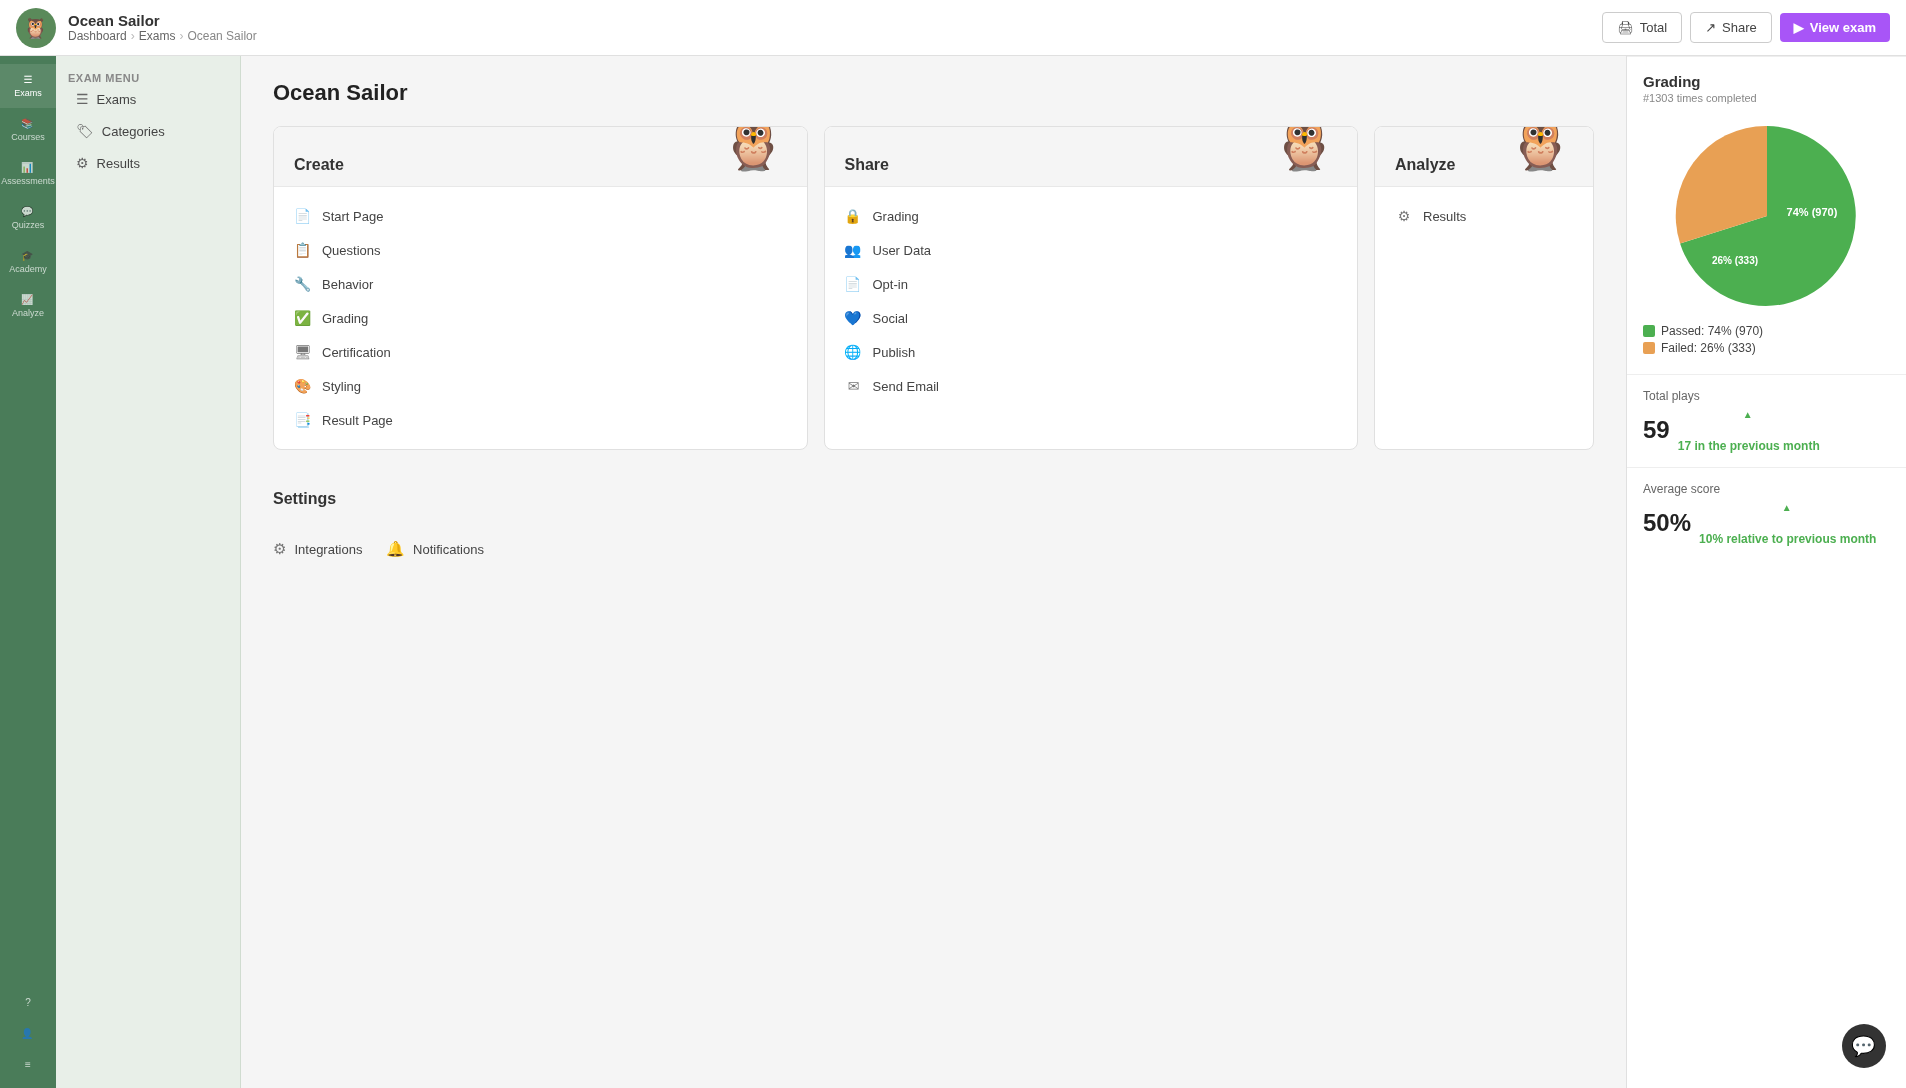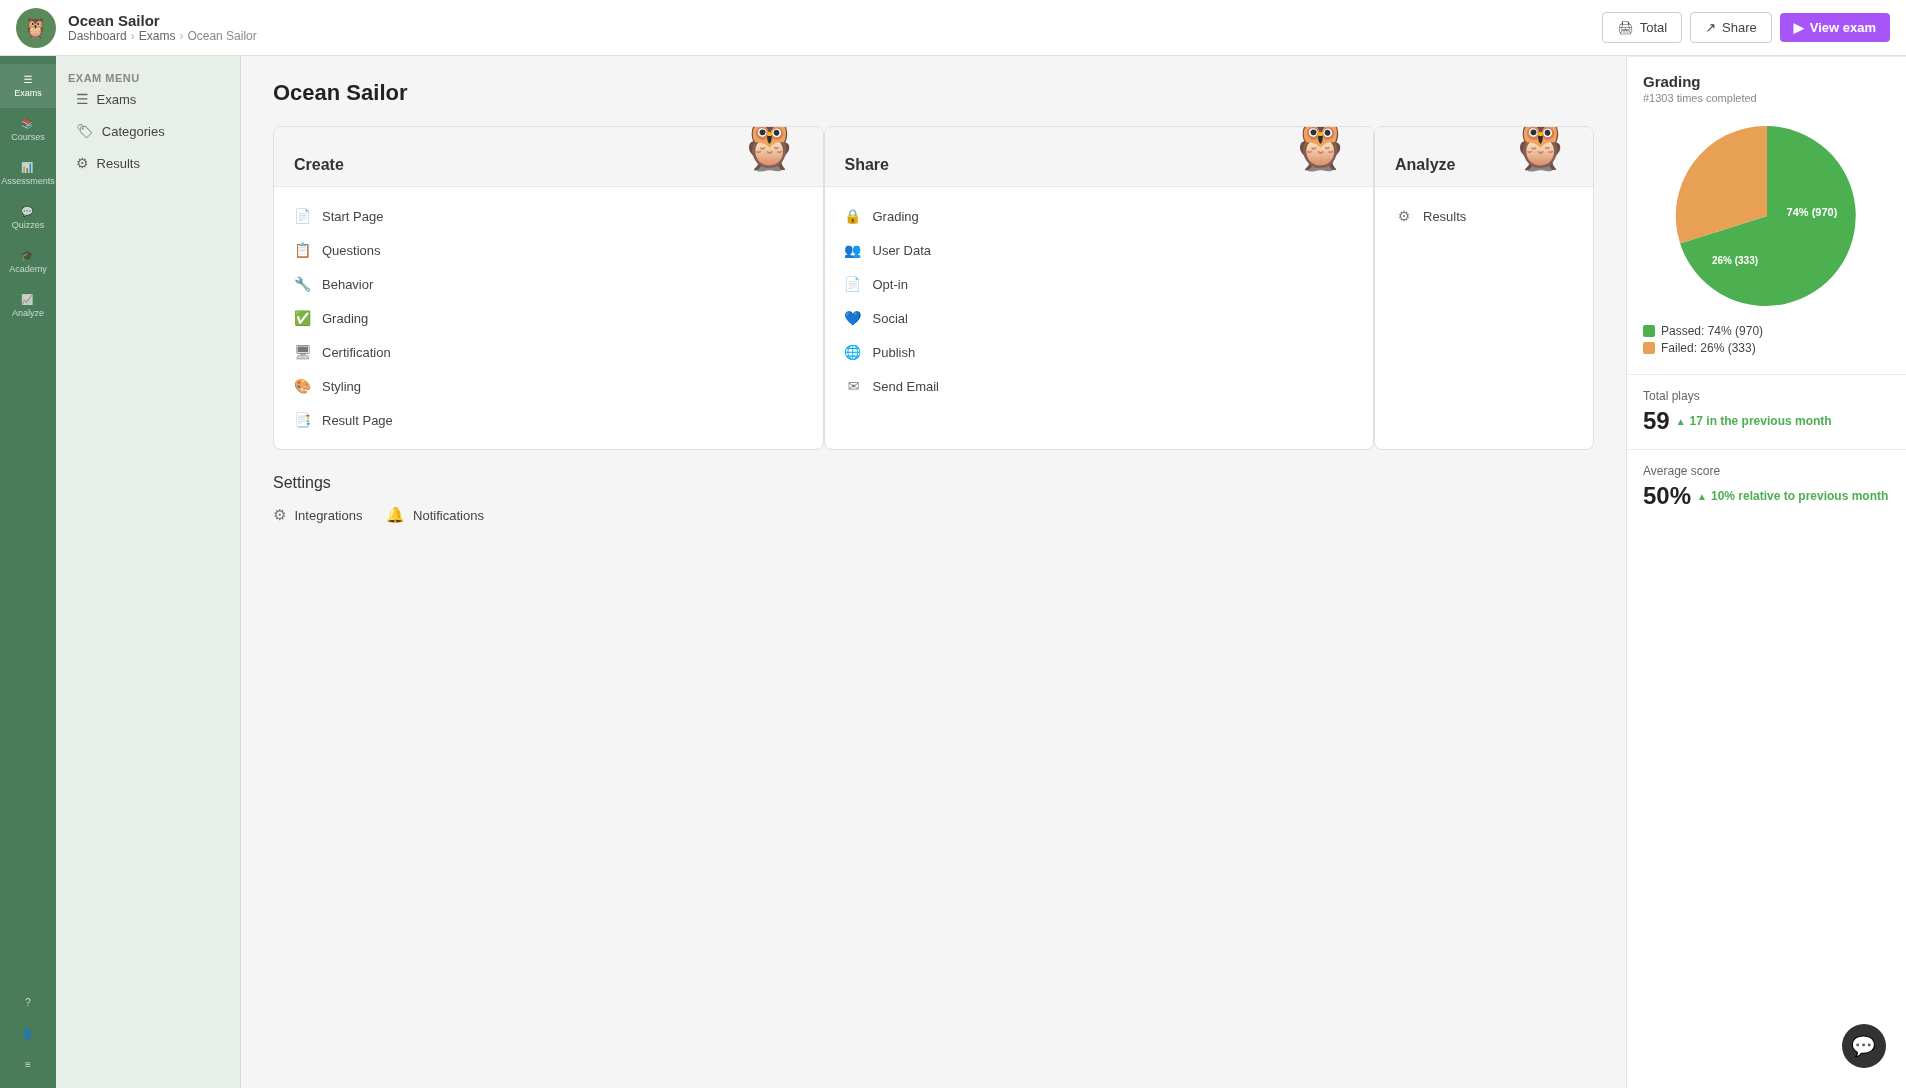--- a/index.html
+++ b/index.html
@@ -58,21 +58,21 @@
       font-size: 13px; color: #444; margin-bottom: 2px;
     }
     .text-sidebar-item .si-icon { font-size: 14px; color: #666; }
 
     
     .main-content { flex: 1; overflow-y: auto; padding: 24px 32px; }
 
     .page-title { font-size: 22px; font-weight: 700; color: #222; margin-bottom: 20px; }
 
     
-    .cards-row { display: flex; gap: 0; margin-bottom: 24px; }
+    .cards-row { display: flex; gap: 16px; margin-bottom: 40px; }
 
     
     .card {
       background: #fff; border-radius: 8px; border: 1px solid #e0e0e0;
       flex: 1; overflow: hidden; position: relative;
     }
     .card-header {
       background: #f5f5f5; padding: 16px 20px 0; font-size: 16px; font-weight: 700;
       color: #333; border-bottom: 1px solid #e8e8e8; position: relative;
       height: 60px; display: flex; align-items: flex-end; padding-bottom: 12px;
@@ -83,21 +83,21 @@
     }
     .card-items { padding: 12px 0; }
     .card-item {
       display: flex; align-items: center; gap: 10px;
       padding: 9px 20px; font-size: 13px; color: #444; cursor: pointer;
     }
     .card-item .ci-icon { font-size: 14px; color: #777; width: 18px; text-align: center; }
 
     
     .settings-section { margin-bottom: 20px; }
-    .settings-title { font-size: 16px; font-weight: 400; color: #333; margin-bottom: 14px; }
+    .settings-title { font-size: 16px; font-weight: 700; color: #333; margin-bottom: 32px; }
     .settings-items { display: flex; gap: 24px; }
     .settings-item {
       display: flex; align-items: center; gap: 8px;
       font-size: 13px; color: #444; cursor: pointer;
     }
     .settings-item .si-icon { font-size: 15px; color: #777; }
 
     
     .right-sidebar {
       width: 280px; background: #fff; border-left: 1px solid #e0e0e0;
@@ -112,21 +112,21 @@
     .pie-container { display: flex; justify-content: center; margin: 8px 0; }
     .pie-svg { width: 200px; height: 200px; }
 
     .legend { margin-top: 8px; }
     .legend-item { display: flex; align-items: center; gap: 6px; font-size: 12px; color: #444; margin-bottom: 3px; }
     .legend-dot { width: 12px; height: 12px; border-radius: 2px; flex-shrink: 0; }
 
     .stats-block { padding: 14px 16px; border-top: 1px solid #eee; }
     .stats-label { font-size: 12px; color: #666; margin-bottom: 4px; }
     .stats-value { font-size: 24px; font-weight: 700; color: #222; display: flex; align-items: center; gap: 6px; }
-    .stats-delta { font-size: 12px; color: #4caf50; display: flex; align-items: flex-end; gap: 2px; }
+    .stats-delta { font-size: 12px; color: #4caf50; display: flex; align-items: center; gap: 18px; flex-direction: column; }
     .stats-trend-up::before { content: '▲'; font-size: 10px; }
     .stats-prev { font-size: 12px; color: #4caf50; margin-left: 2px; }
 
     
     .chat-btn {
       position: fixed; bottom: 20px; right: 20px;
       width: 44px; height: 44px; border-radius: 50%; background: #333;
       display: flex; align-items: center; justify-content: center;
       color: white; font-size: 20px; cursor: pointer; z-index: 100;
     }

